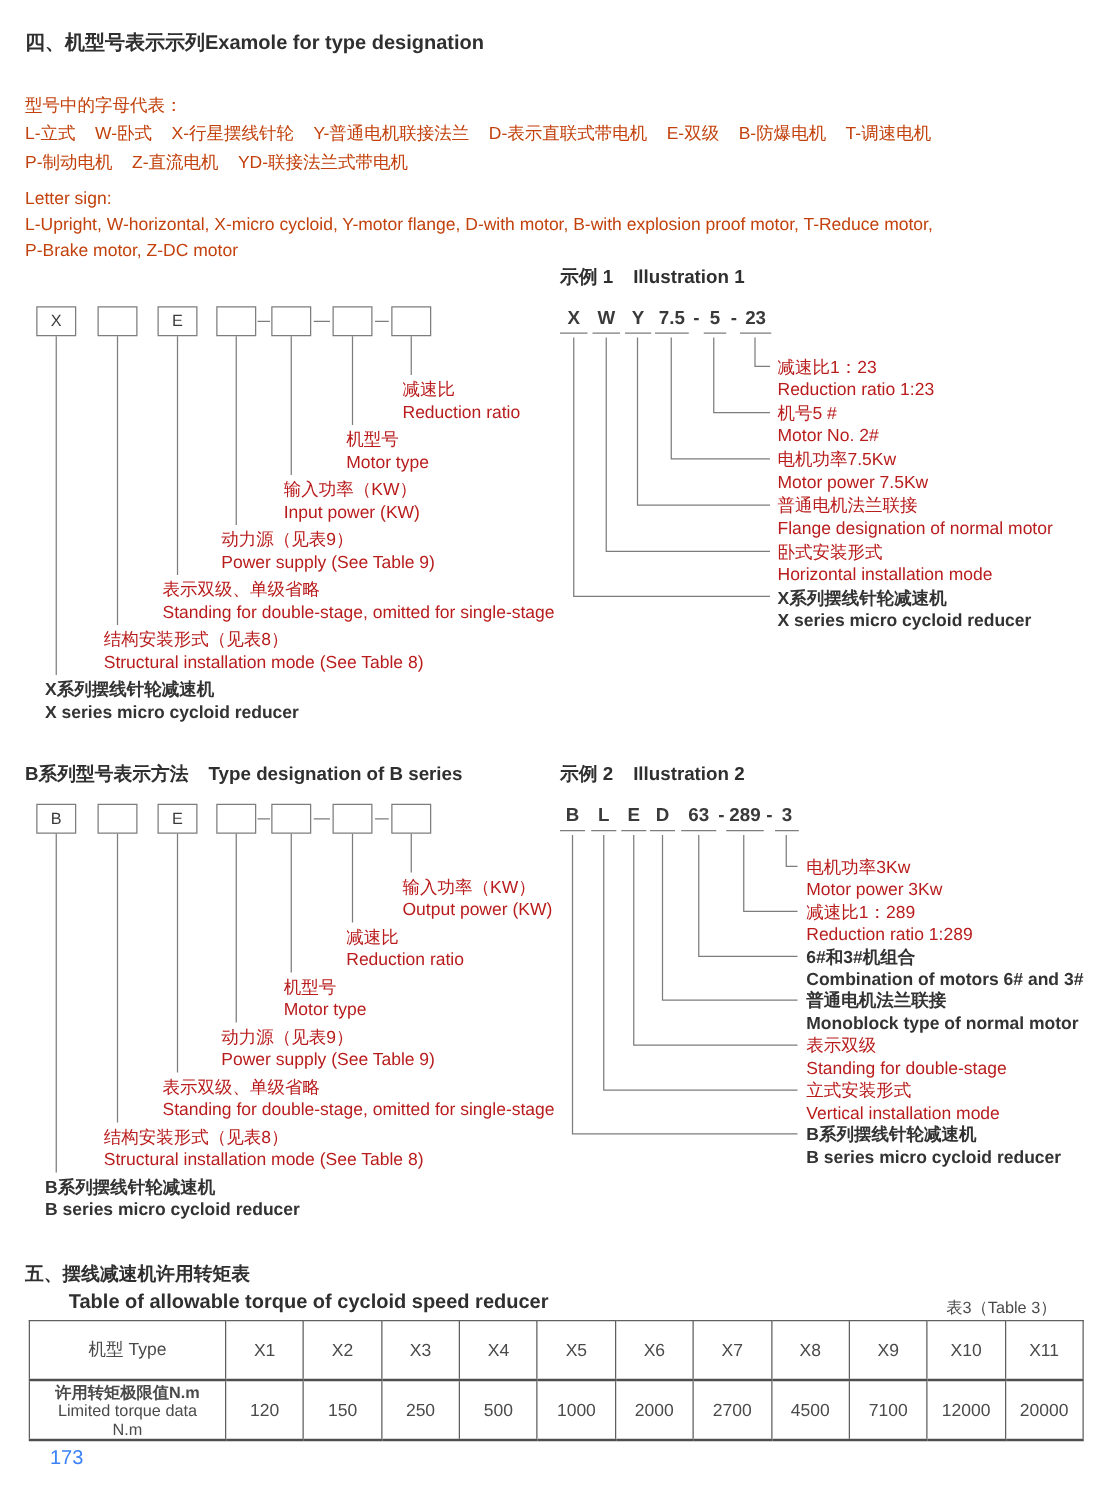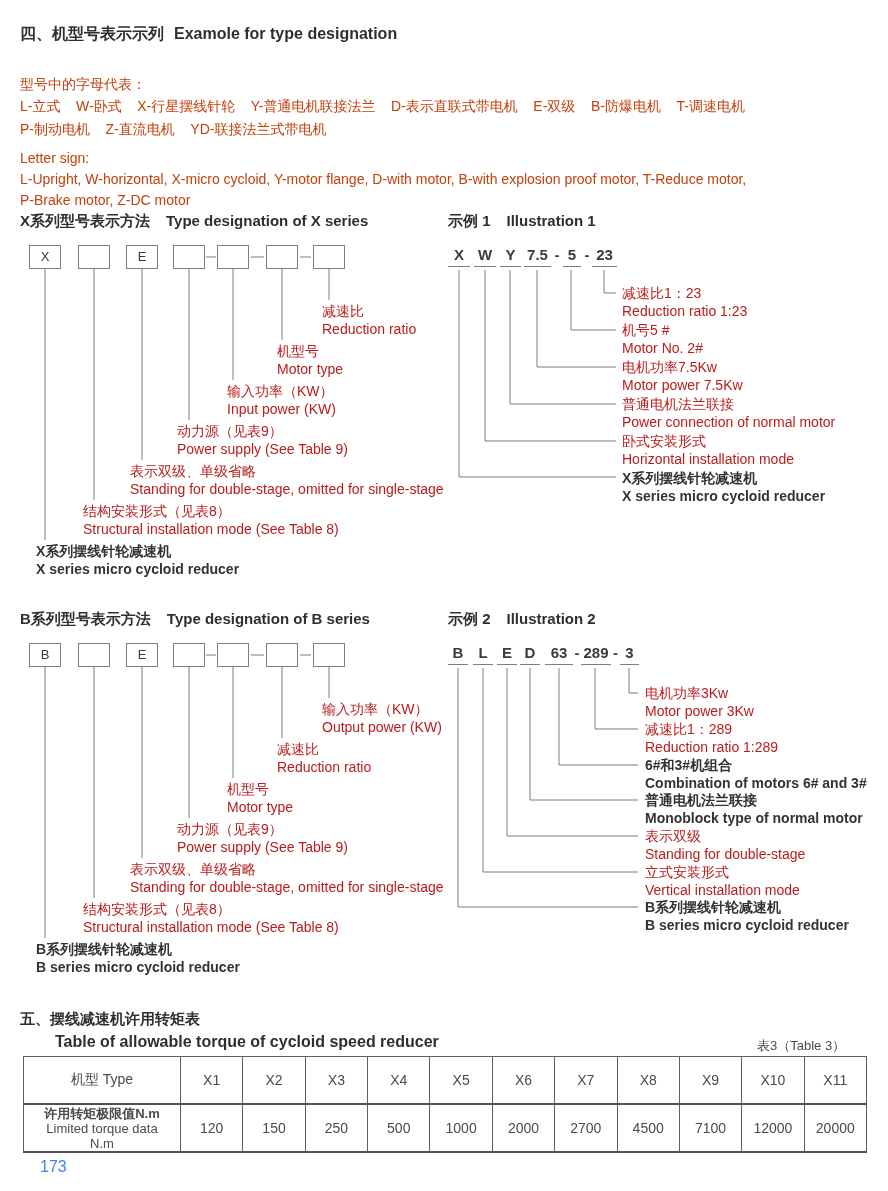--- a/index.html
+++ b/index.html
@@ -1,20 +1,20 @@
 <!DOCTYPE html>
 <html><head>
 <meta charset="utf-8">
 <style>
   html,body{margin:0;padding:0;background:#fff;}
   .canvas{position:relative;width:888px;height:1191px;background:#ffffff;overflow:hidden;
           font-family:"Liberation Sans","DejaVu Sans",sans-serif;color:#3a3a3a;}
   .abs{position:absolute;white-space:pre;}
   .h1{font-size:16px;font-weight:bold;color:#2f2f2f;}
-  .h1 .en{margin-left:10px;}
+  .h1 .en{}
   .txt{font-size:14px;color:#c2410c;}
   .sec-h{font-size:15px;font-weight:bold;color:#2f2f2f;}
   .sec-h .en{margin-left:16px;}
   .dbox{position:absolute;width:30px;height:22px;border:1px solid #7d7d7d;text-align:center;
         line-height:22px;font-size:13px;color:#3a3a3a;background:#fff;}
   .code{position:absolute;height:18px;line-height:18px;font-size:15px;font-weight:bold;
         text-align:center;color:#3a3a3a;padding-bottom:2px;}
   .code.u{border-bottom:1px solid #7d7d7d;}
   .lbl{position:absolute;font-size:14px;line-height:18px;white-space:pre;color:#b91c1c;}
   .lbl.bold{font-weight:bold;color:#333;}
@@ -36,21 +36,20 @@
 <div class="canvas">
 
   <div class="abs h1" style="left:20px;top:24px"><span>四、机型号表示示列</span><span class="en">Examole for type designation</span></div>
   <div class="abs txt" style="left:20px;top:76px">型号中的字母代表：</div>
   <div class="abs txt" style="left:20px;top:121px">P-制动电机    Z-直流电机    YD-联接法兰式带电机</div>
   <div class="abs txt" style="left:20px;top:98px">L-立式    W-卧式    X-行星摆线针轮    Y-普通电机联接法兰    D-表示直联式带电机    E-双级    B-防爆电机    T-调速电机</div>
   <div class="abs txt" style="left:20px;top:150px">Letter sign:</div>
   <div class="abs txt" style="left:20px;top:171px">L-Upright, W-horizontal, X-micro cycloid, Y-motor flange, D-with motor, B-with explosion proof motor, T-Reduce motor,</div>
   <div class="abs txt" style="left:20px;top:192px">P-Brake motor, Z-DC motor</div>
 
-  <div class="abs sec-h" style="left:20px;top:212px"><span>X系列型号表示方法</span><span class="en">Type designation of X series</span></div>
   <div class="abs sec-h" style="left:448px;top:212px"><span>示例 1</span><span class="en">Illustration 1</span></div>
 
   <div class="dbox" style="left:29px;top:245px">X</div>
   <div class="dbox" style="left:78px;top:245px"></div>
   <div class="dbox" style="left:126px;top:245px">E</div>
   <div class="dbox" style="left:173px;top:245px"></div>
   <div class="dbox" style="left:217px;top:245px"></div>
   <div class="dbox" style="left:266px;top:245px"></div>
   <div class="dbox" style="left:313px;top:245px"></div>
 
@@ -85,21 +84,21 @@
       <path d="M97 40V137H176"></path>
       <path d="M70 40V174H176"></path>
       <path d="M45 40V211H176"></path>
       <path d="M19 40V247H176"></path>
     </g>
   </svg>
 
   <div class="lbl" style="left:622px;top:284px"><div>减速比1：23</div><div>Reduction ratio 1:23</div></div>
   <div class="lbl" style="left:622px;top:321px"><div>机号5 #</div><div>Motor No. 2#</div></div>
   <div class="lbl" style="left:622px;top:358px"><div>电机功率7.5Kw</div><div>Motor power 7.5Kw</div></div>
-  <div class="lbl" style="left:622px;top:395px"><div>普通电机法兰联接</div><div>Power connection of normal motor</div></div>
+  <div class="lbl" style="left:622px;top:395px"><div>普通电机法兰联接</div><div>Flange designation of normal motor</div></div>
   <div class="lbl" style="left:622px;top:432px"><div>卧式安装形式</div><div>Horizontal installation mode</div></div>
   <div class="lbl bold" style="left:622px;top:469px"><div>X系列摆线针轮减速机</div><div>X series micro cycloid reducer</div></div>
 
   <div class="abs sec-h" style="left:20px;top:610px"><span>B系列型号表示方法</span><span class="en">Type designation of B series</span></div>
   <div class="abs sec-h" style="left:448px;top:610px"><span>示例 2</span><span class="en">Illustration 2</span></div>
 
   <div class="dbox" style="left:29px;top:643px">B</div>
   <div class="dbox" style="left:78px;top:643px"></div>
   <div class="dbox" style="left:126px;top:643px">E</div>
   <div class="dbox" style="left:173px;top:643px"></div>

